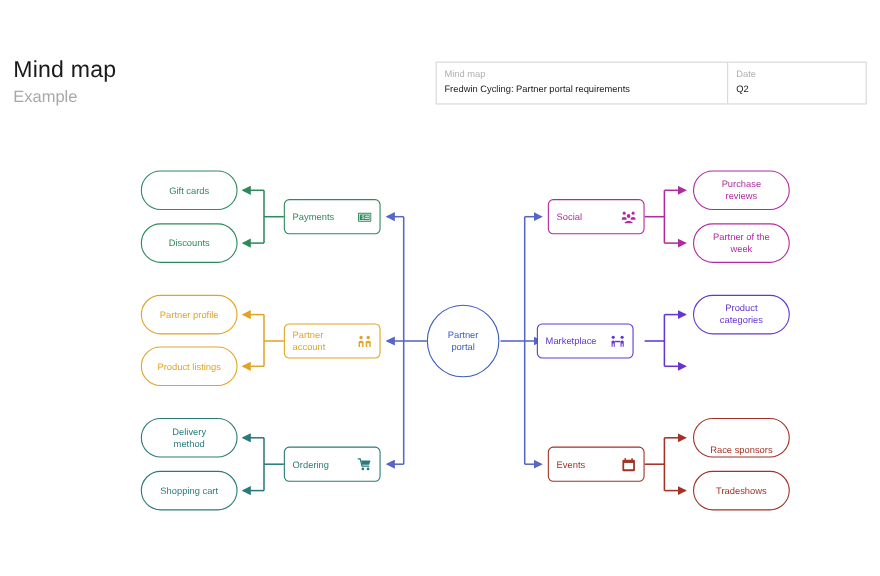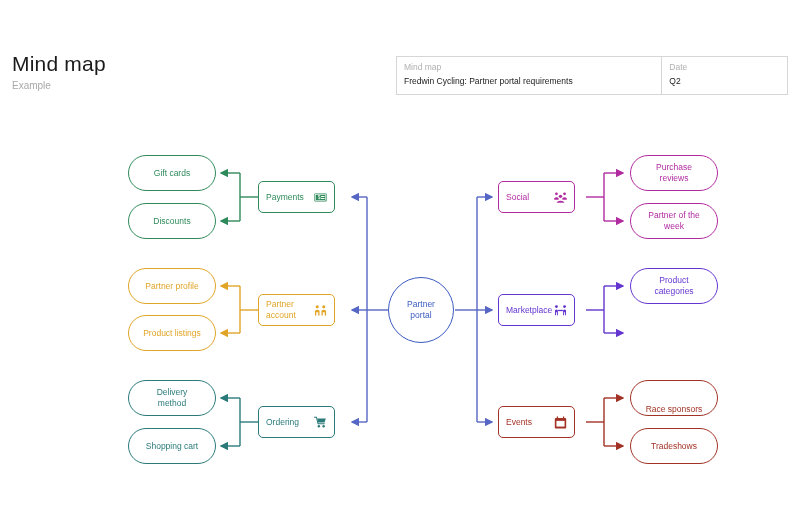--- a/index.html
+++ b/index.html
@@ -26,21 +26,21 @@
     left: 12px;
     top: 52px;
     font-size: 21px;
     color: #1a1a1a;
     letter-spacing: .2px;
   }
   #page-subtitle {
     position: absolute;
     left: 12px;
     top: 80px;
-    font-size: 10px;
+    font-size: 15px;
     color: #a8a8a8;
   }
 
   
   .meta-table {
     position: absolute;
     left: 396px;
     top: 56px;
     width: 392px;
     height: 39px;
@@ -94,21 +94,21 @@
     width: 66px; height: 66px;
     border: 1.3px solid #3b5bc0;
     border-radius: 50%;
     justify-content: center;
     text-align: center;
     color: #3b5bc0;
   }
 
   
   .node.branch {
-    width: 77px; height: 32px;
+    width: 88px; height: 32px;
     border: 1.3px solid currentColor;
     border-radius: 5px;
     justify-content: space-between;
     padding: 0 7px;
   }
   .node.branch .label { color: inherit; }
 
   
   .node.leaf {
     width: 88px; height: 36px;
@@ -301,21 +301,21 @@
     </div>
     <div class="node leaf" style="left:630px; top:155px; color:#b12ba0;">
       <span class="label">Purchase
 reviews</span>
     </div>
     <div class="node leaf" style="left:630px; top:203px; color:#b12ba0;">
       <span class="label">Partner of the
 week</span>
     </div>
 
-    <div class="node branch" style="left:498px; top:294px; color:#6436cf;">
+    <div class="node branch" style="left:488px; top:294px; color:#6436cf;">
       <span class="label">Marketplace</span>
       <span class="icon">
         <svg viewBox="0 0 16 16" width="13" height="13">
           <circle cx="3" cy="3.2" r="1.8" fill="#6436cf"></circle>
           <path d="M1.2 13.8 L1.2 7.6 Q3 5.8 4.8 7.6 L4.8 13.8 L3.6 13.8 L3.6 10.2 L2.4 10.2 L2.4 13.8 Z" fill="#6436cf"></path>
           <circle cx="13" cy="3.2" r="1.8" fill="#6436cf"></circle>
           <path d="M11.2 13.8 L11.2 7.6 Q13 5.8 14.8 7.6 L14.8 13.8 L13.6 13.8 L13.6 10.2 L12.4 10.2 L12.4 13.8 Z" fill="#6436cf"></path>
           <rect x="5" y="7.2" width="6" height="1.6" fill="#6436cf"></rect>
         </svg>
       </span>

